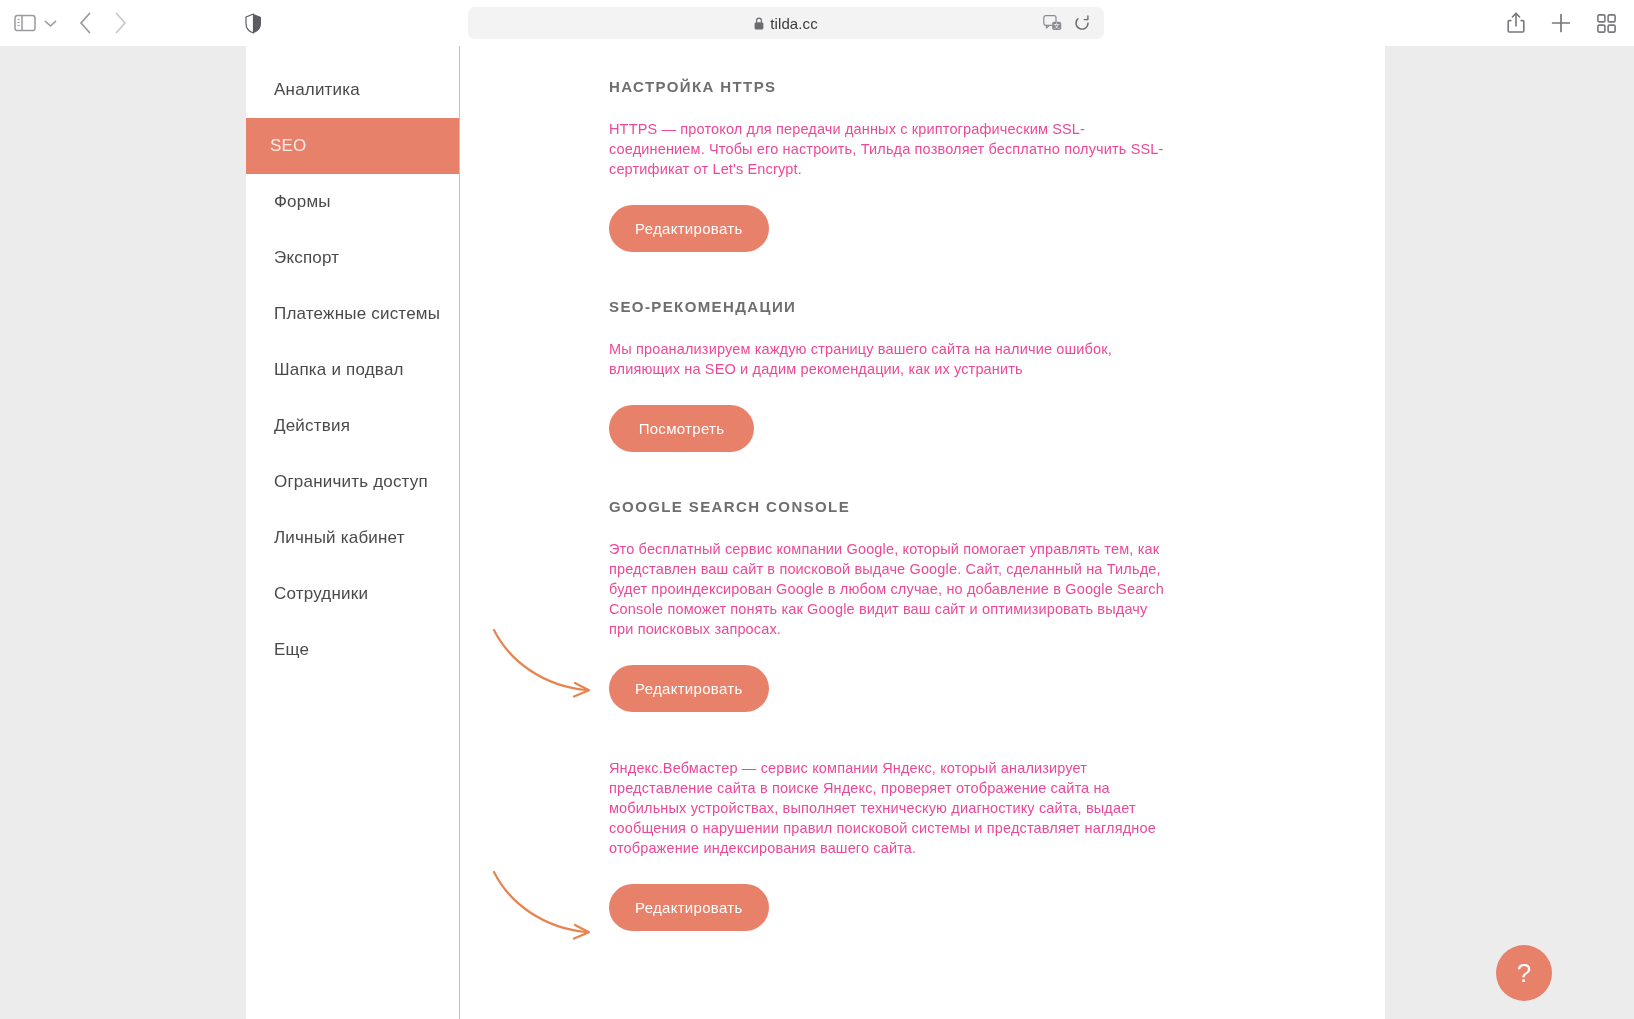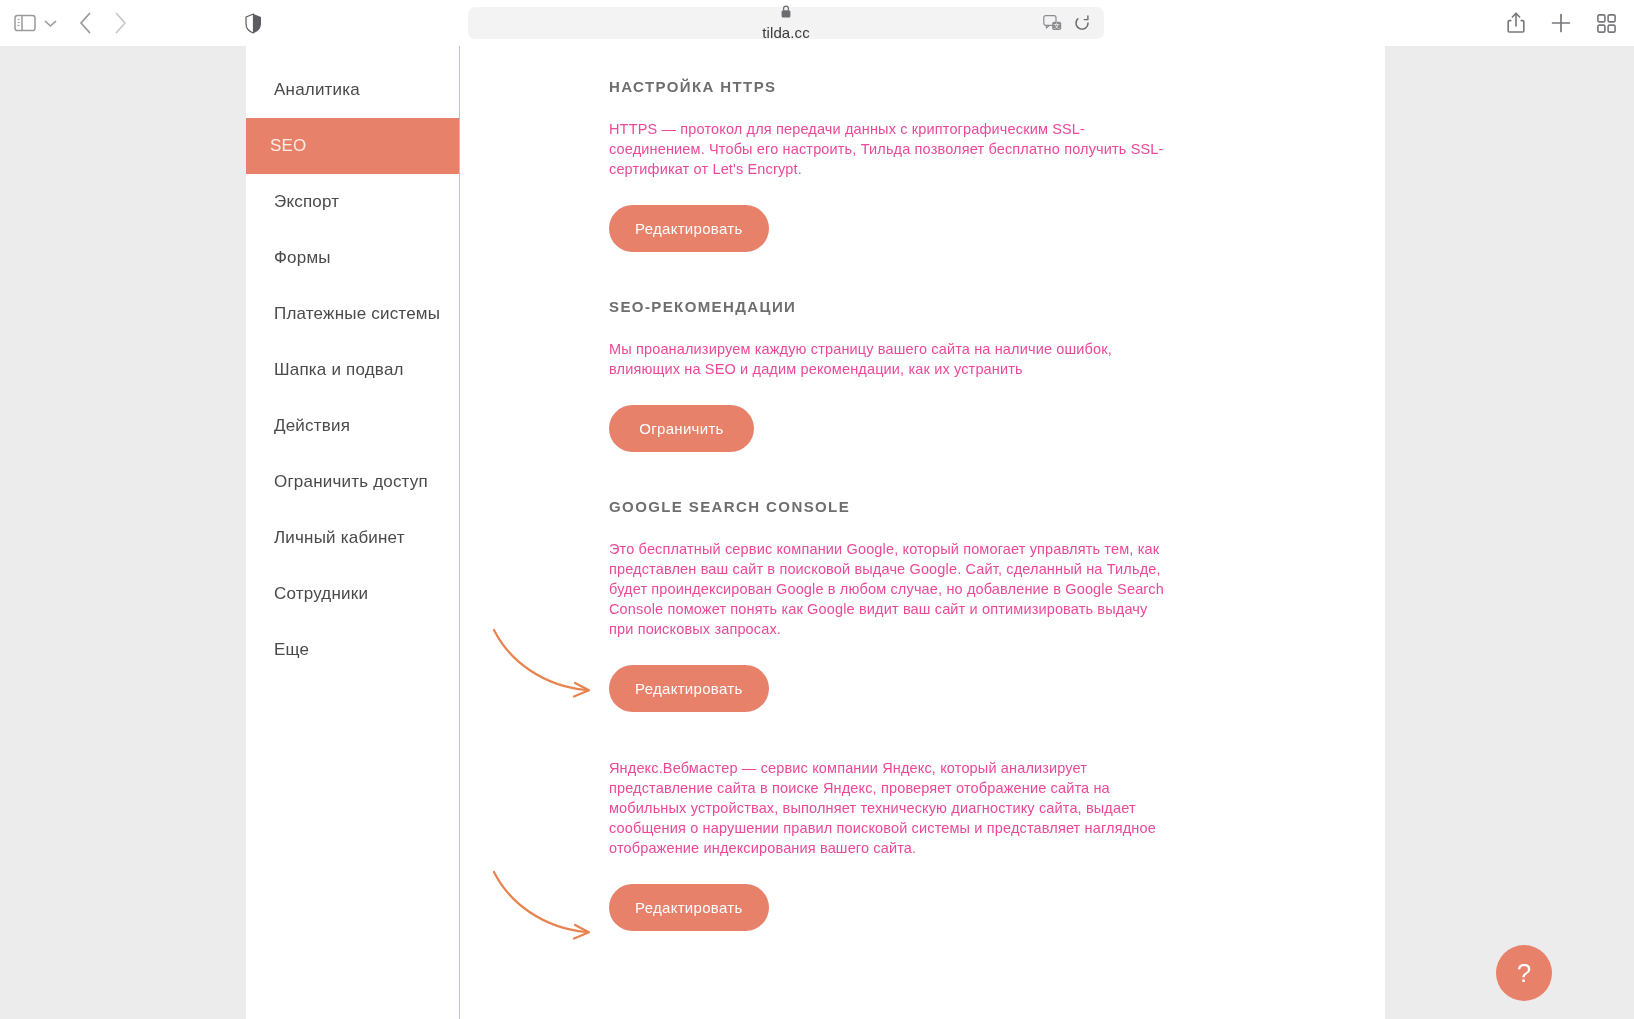--- a/index.html
+++ b/index.html
@@ -44,21 +44,20 @@
     background: #f3f3f4;
     border-radius: 7px;
     display: flex;
     align-items: center;
     justify-content: center;
   }
   #address-bar-inner {
     display: flex;
     align-items: center;
     gap: 6px;
-    flex-direction: column;
   }
   #lock-icon { color: #6b6b70; display: flex; }
   #address-text {
     font-size: 15px;
     color: #3b3b3e;
     letter-spacing: .1px;
   }
   #translate-button {
     position: absolute; right: 42px; top: 50%;
     transform: translateY(-50%);
@@ -292,24 +291,24 @@
   <div id="page-canvas">
 
     <nav id="site-sidebar">
       <div class="nav-item">
         <span>Аналитика</span>
       </div>
       <div class="nav-item active">
         <span>SEO</span>
       </div>
       <div class="nav-item">
+        <span>Формы</span>
+      </div>
+      <div class="nav-item">
         <span>Экспорт</span>
-      </div>
-      <div class="nav-item">
-        <span>Формы</span>
       </div>
       <div class="nav-item">
         <span>Платежные системы</span>
       </div>
       <div class="nav-item">
         <span>Шапка и подвал</span>
       </div>
       <div class="nav-item">
         <span>Действия</span>
       </div>
@@ -331,21 +330,21 @@
 
       <section class="section">
         <h2 class="section-title">НАСТРОЙКА HTTPS</h2>
         <p class="section-desc">HTTPS — протокол для передачи данных с криптографическим SSL-соединением. Чтобы его настроить, Тильда позволяет бесплатно получить SSL-сертификат от Let's Encrypt.</p>
         <button class="action-button">Редактировать</button>
       </section>
 
       <section class="section">
         <h2 class="section-title">SEO-РЕКОМЕНДАЦИИ</h2>
         <p class="section-desc">Мы проанализируем каждую страницу вашего сайта на наличие ошибок, влияющих на SEO и дадим рекомендации, как их устранить</p>
-        <button class="action-button">Ограничить</button>
+        <button class="action-button">Посмотреть</button>
       </section>
 
       <section class="section">
         <h2 class="section-title">GOOGLE SEARCH CONSOLE</h2>
         <p class="section-desc">Это бесплатный сервис компании Google, который помогает управлять тем, как представлен ваш сайт в поисковой выдаче Google. Сайт, сделанный на Тильде, будет проиндексирован Google в любом случае, но добавление в Google Search Console поможет понять как Google видит ваш сайт и оптимизировать выдачу при поисковых запросах.</p>
         <button class="action-button">Редактировать</button>
       </section>
 
       <section class="section">
         <p class="section-desc">Яндекс.Вебмастер — сервис компании Яндекс, который анализирует представление сайта в поиске Яндекс, проверяет отображение сайта на мобильных устройствах, выполняет техническую диагностику сайта, выдает сообщения о нарушении правил поисковой системы и представляет наглядное отображение индексирования вашего сайта.</p>

